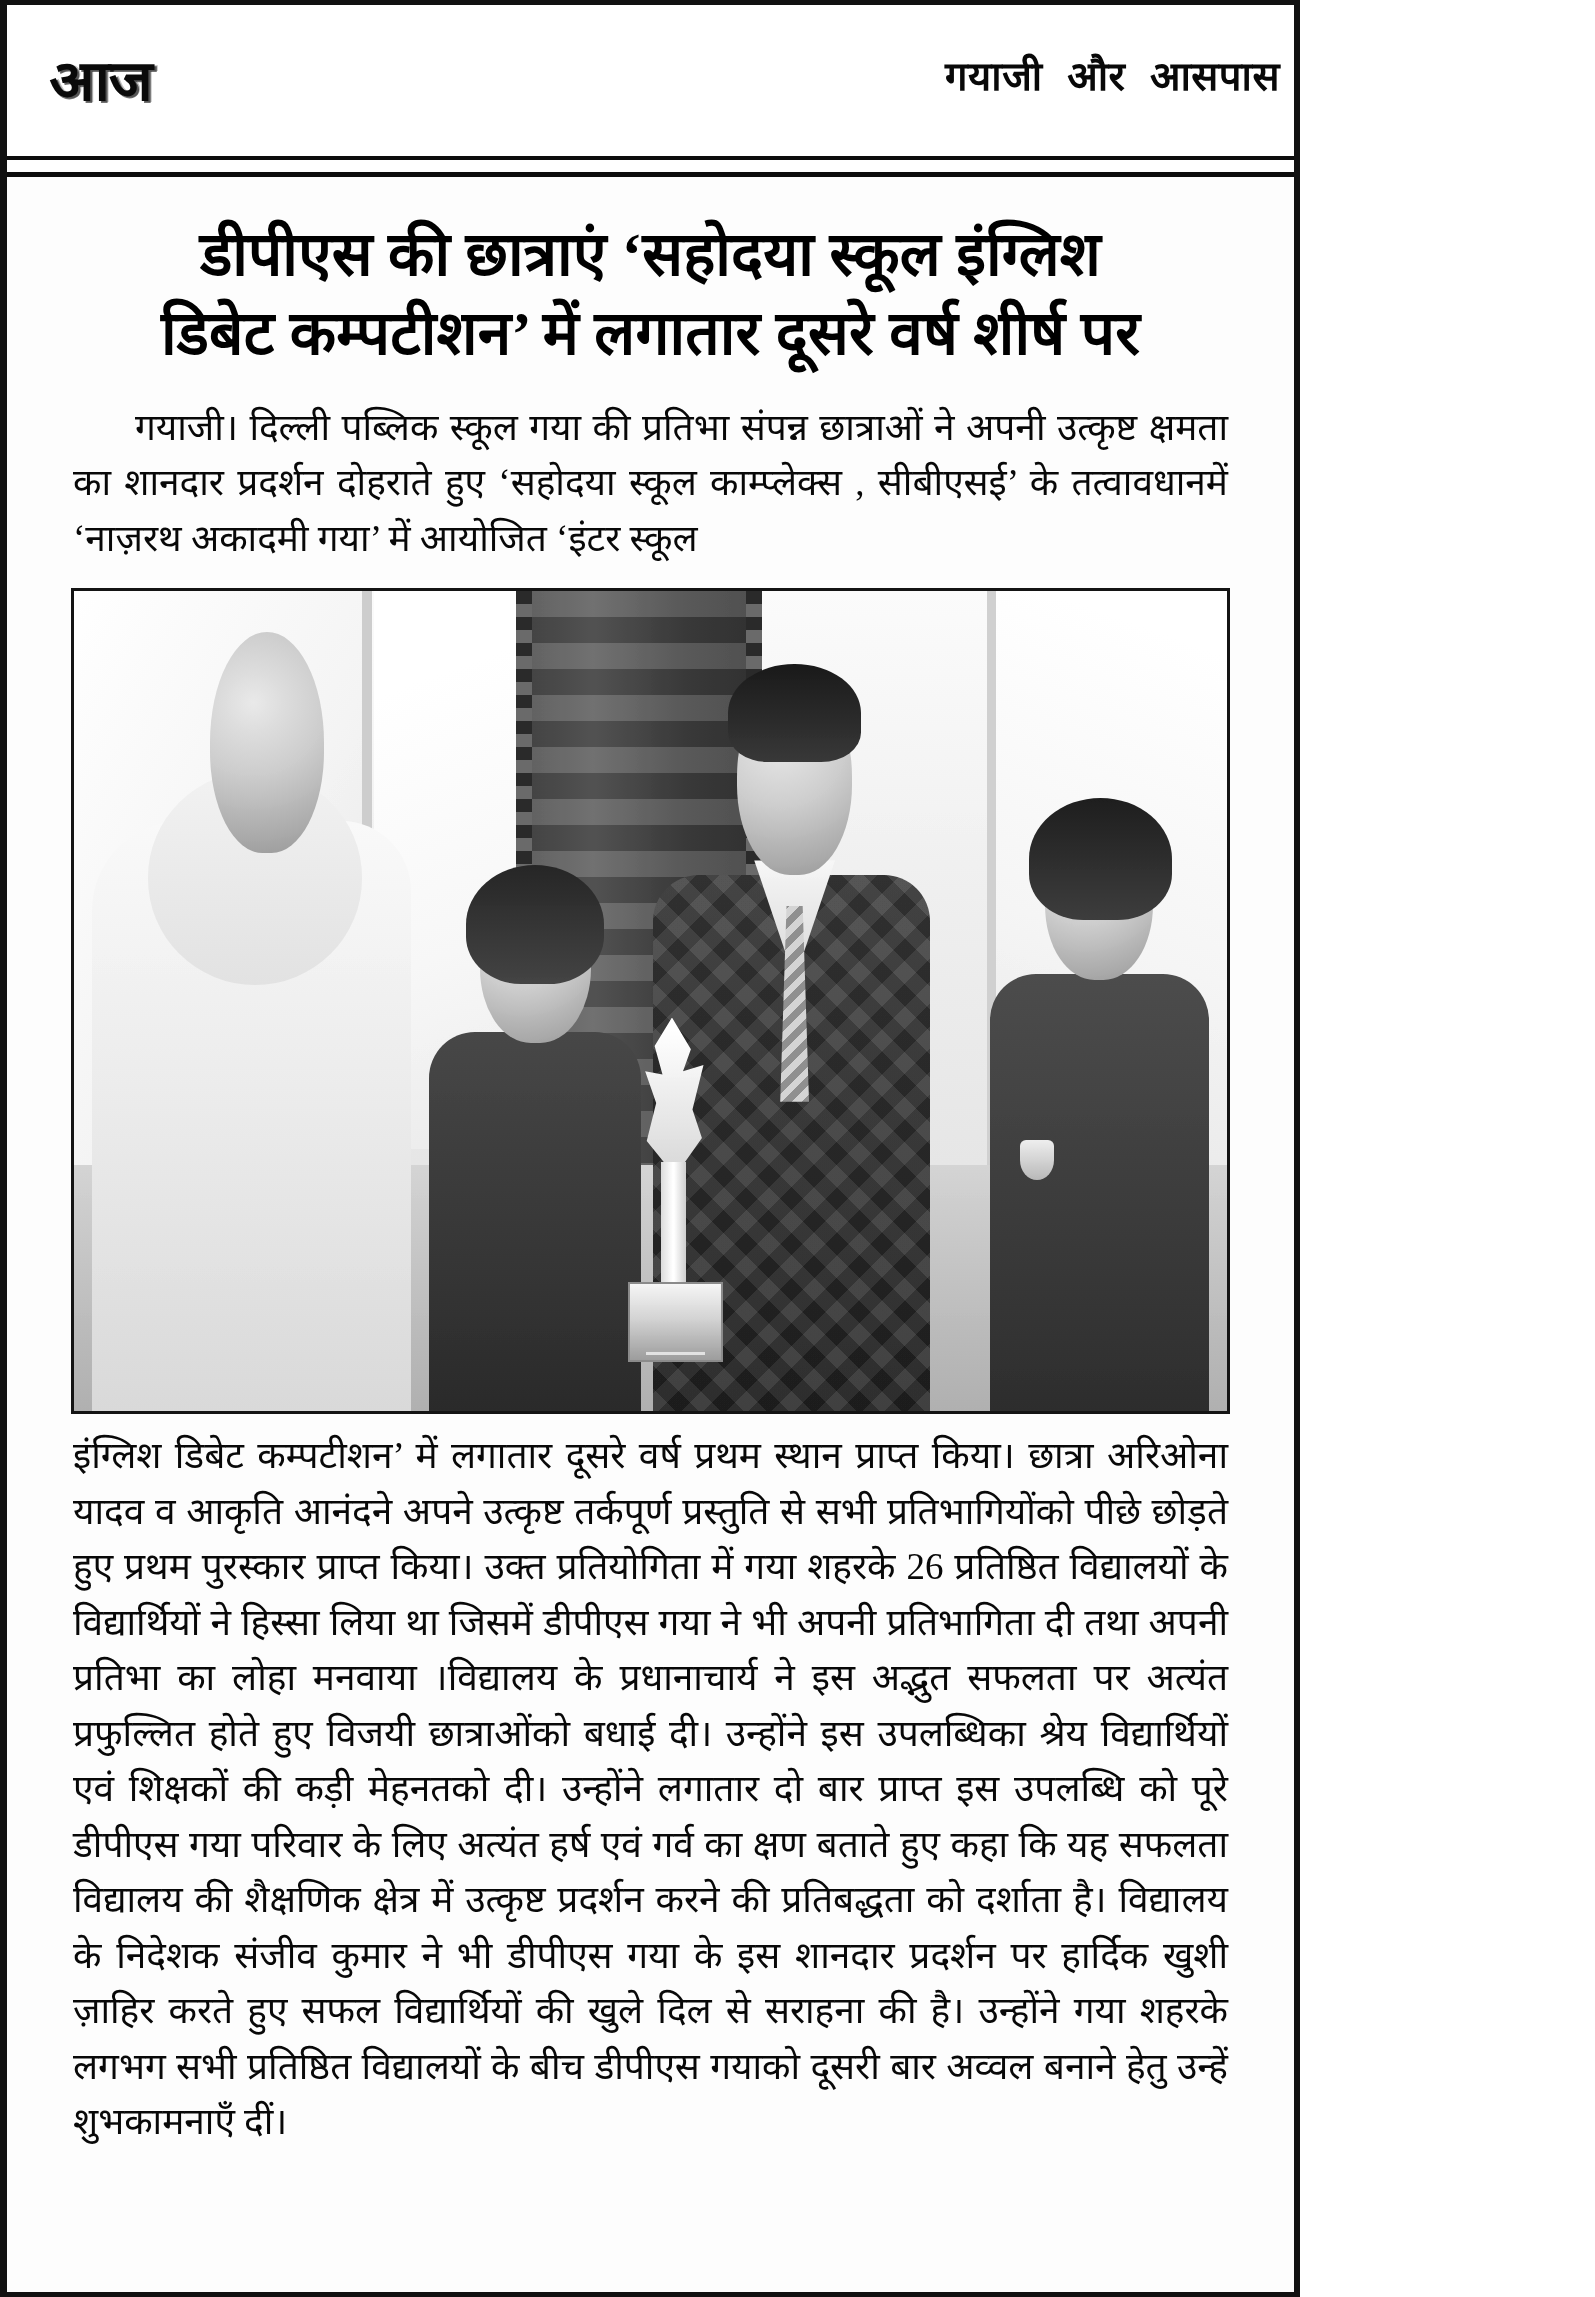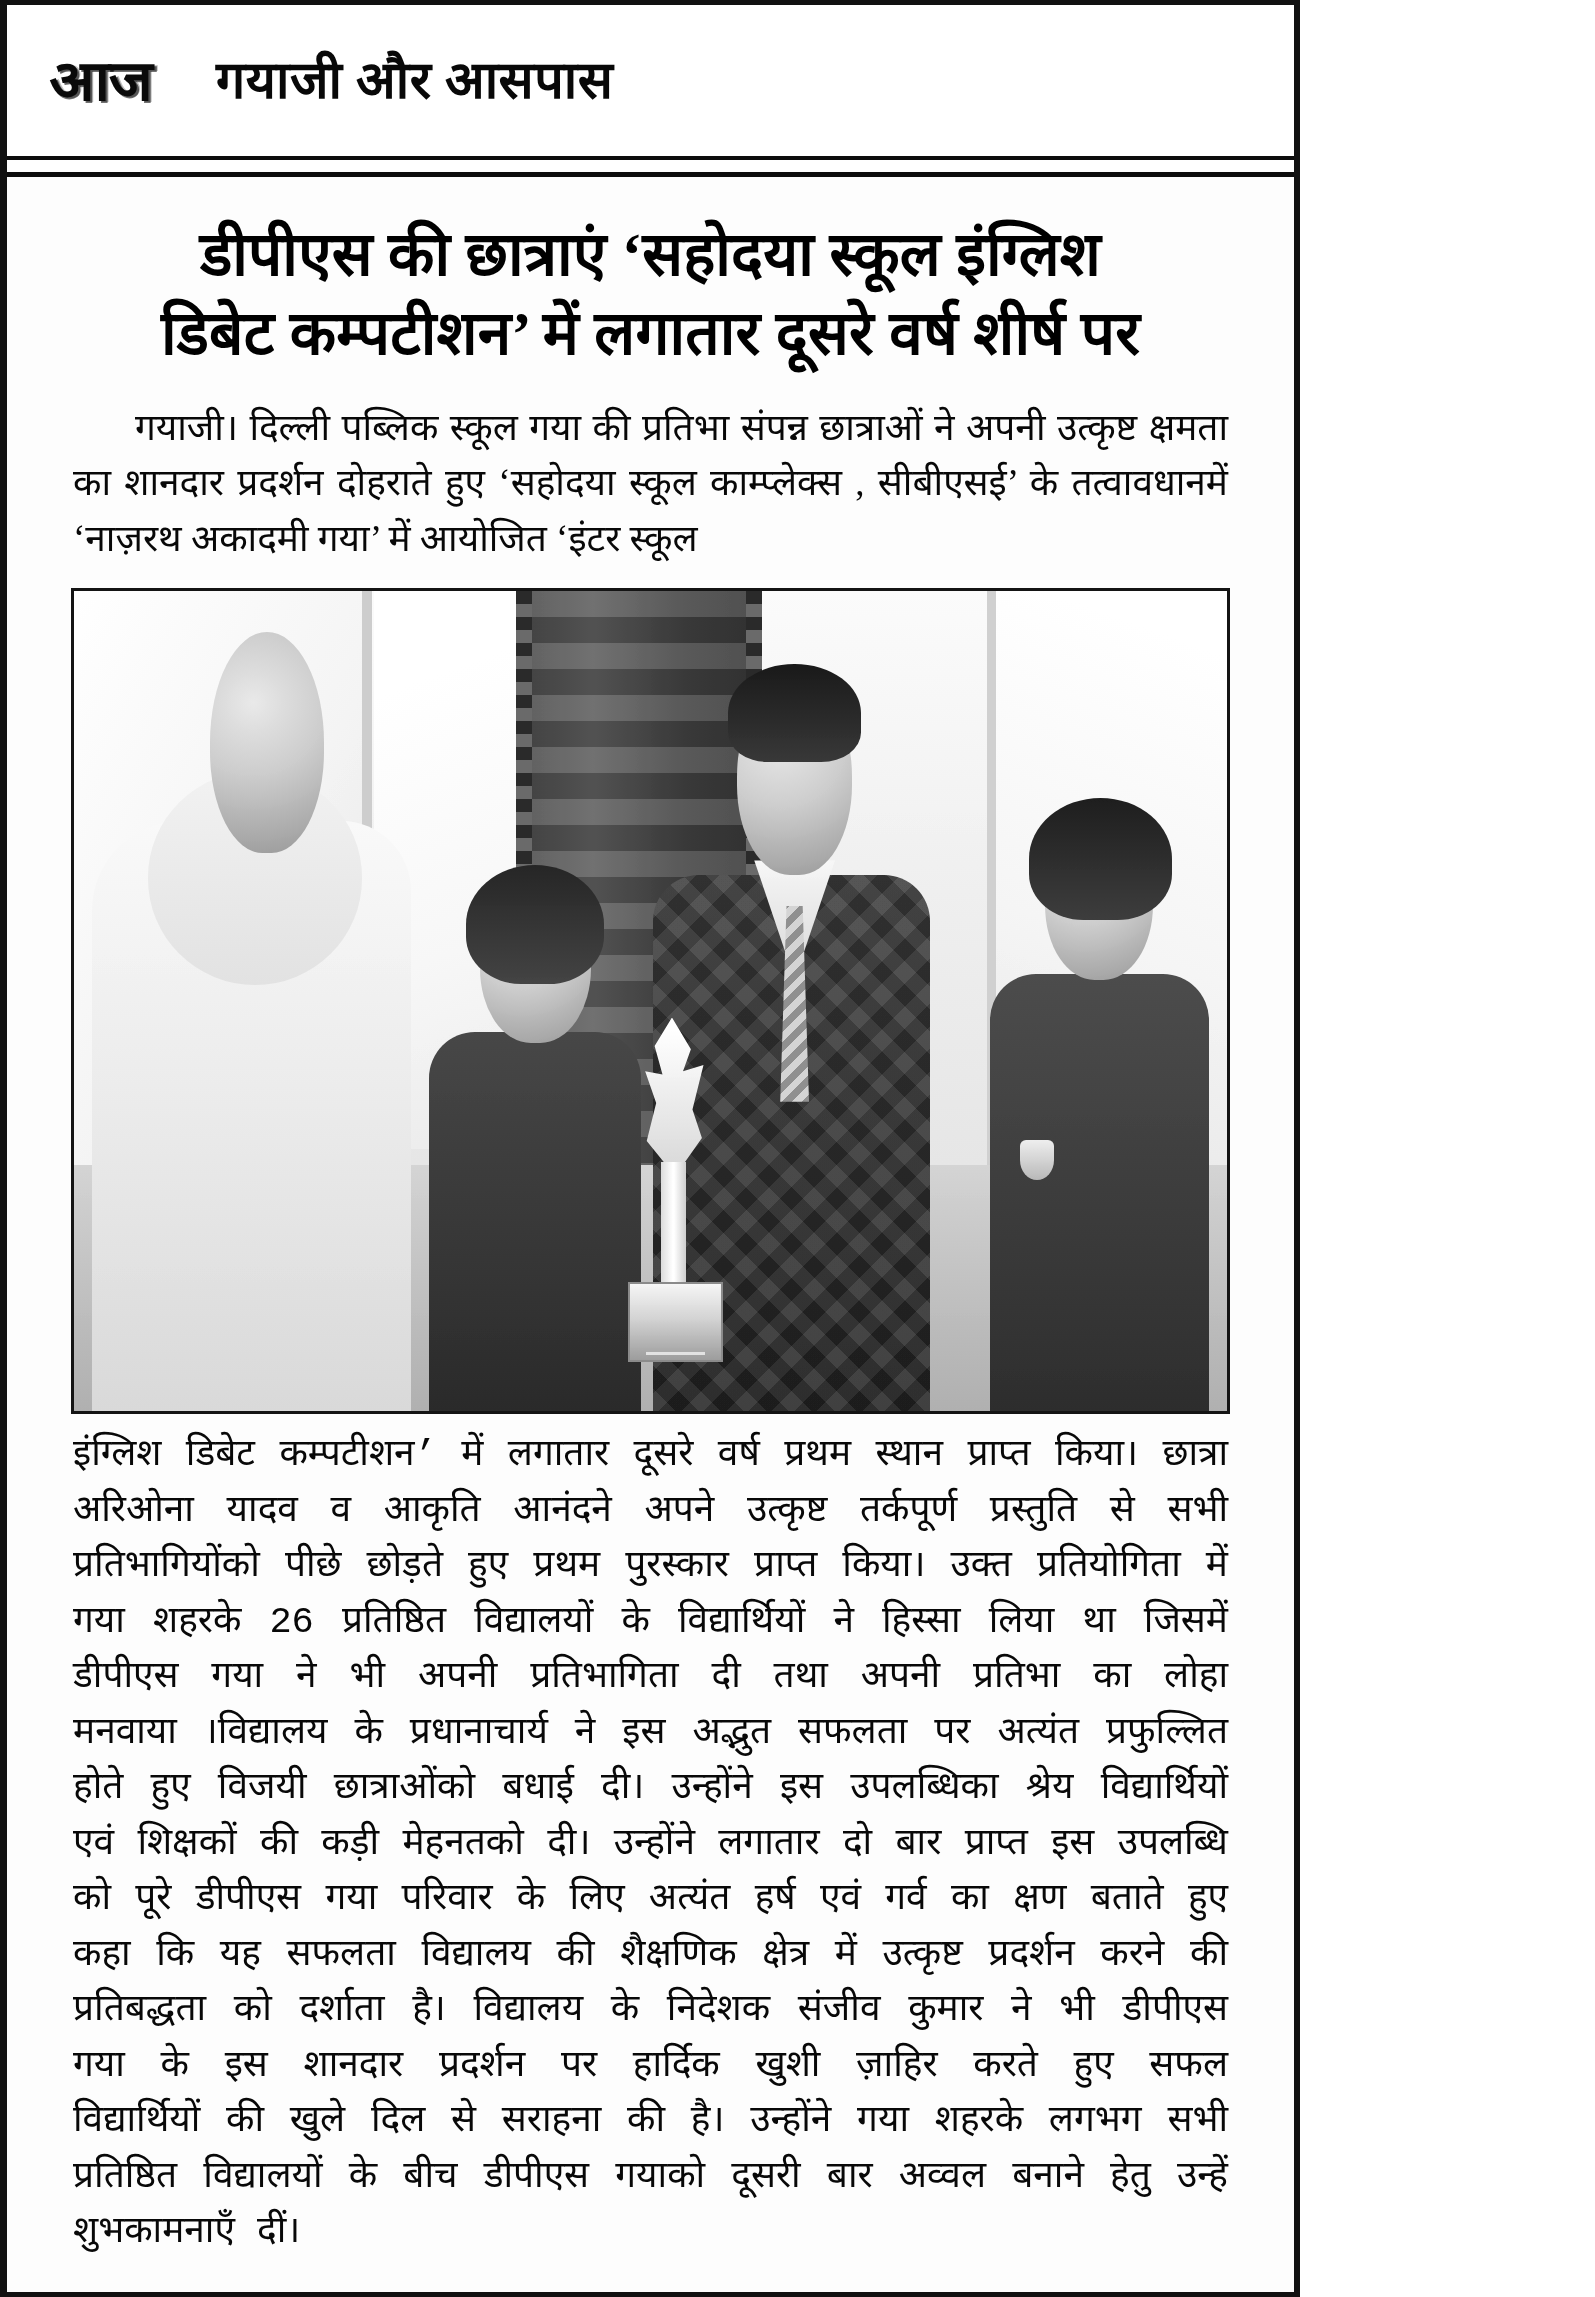--- a/index.html
+++ b/index.html
@@ -61,24 +61,24 @@
     line-height: 1;
     letter-spacing: -1px;
     color: #0a0a0a;
     text-shadow: 2px 2px 0 rgba(0,0,0,0.55), 3px 1px 0 rgba(0,0,0,0.25);
     transform: scaleX(1.06);
     flex: 0 0 auto;
   }
 
   .section-title {
     flex: 1 1 auto;
-    text-align: left;
-    font-family: Liberation Serif, serif;
+    text-align: right;
+    font-family: Liberation Mono, monospace;
     font-weight: bold;
-    font-size: 52px;
+    font-size: 40px;
     line-height: 1.02;
     color: #080808;
     letter-spacing: 0.5px;
     padding-left: 40px;
     white-space: nowrap;
   }
 
   .edition-block {
     flex: 0 0 auto;
     display: flex;
@@ -316,21 +316,21 @@
   .trophy .base {
     position:absolute; left: 6%; bottom: 0; width: 88%; height: 22%;
     background: linear-gradient(to bottom,#efefef 0%, #cfcfcf 45%, #9b9b9b 100%);
     border: 2px solid #8a8a8a;
   }
   .trophy .plaque {
     position:absolute; left: 18%; bottom: 6%; width: 64%; height: 9%;
     background: repeating-linear-gradient(to bottom, #a8a8a8 0 3px, #dcdcdc 3px 6px);
   }
 
-  .body-text { margin-top: 4px; padding: 0 6px; font-family: Liberation Mono, monospace; }
+  .body-text { margin-top: 4px; padding: 0 6px; }
   .body-text p { margin: 0; text-indent: 0; }
 </style>
 </head>
 <body>
 
 <div class="page">
 
   <div class="masthead">
 
     <div class="logo-badge">आज</div>

